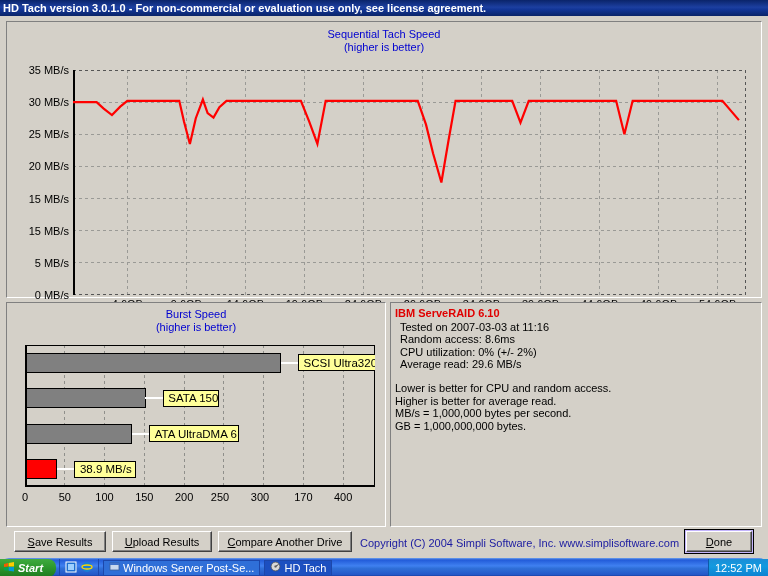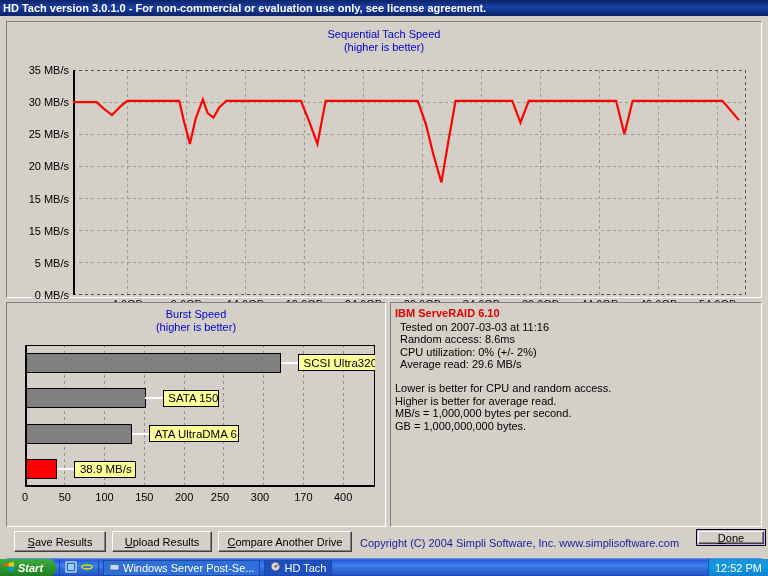--- a/index.html
+++ b/index.html
@@ -76,22 +76,22 @@
     font-family:"Liberation Sans",sans-serif;font-size:11px;color:#000;
     display:flex;align-items:center;justify-content:center;
     box-sizing:border-box;cursor:default;
   }
   .btn u{text-decoration:underline;}
   #copyright{
     position:absolute;left:360px;top:8px;width:300px;text-align:center;
     color:#1a1aa0;font-size:11px;white-space:nowrap;
   }
   #done-wrap{
-    position:absolute;left:684px;top:0px;width:70px;height:17px;
-    border:1px solid #000;box-sizing:border-box;padding:1px;background:#c4b5fd;margin-left:12px;
+    position:absolute;left:684px;top:0px;width:70px;height:25px;
+    border:1px solid #000;box-sizing:border-box;padding:1px;background:#c4b5fd;
   }
   
   #taskbar{
     position:absolute;left:0;top:558px;width:768px;height:18px;
     background:linear-gradient(to bottom,#3f6fd8 0%,#245edb 8%,#3f80f0 40%,#2f6fd8 55%,#2458c8 92%,#1941a5 100%);
     border-top:1px solid #5a8fe8;
     box-sizing:border-box;
     display:flex;align-items:center;border-radius:9px;
   }
   #startbtn{

